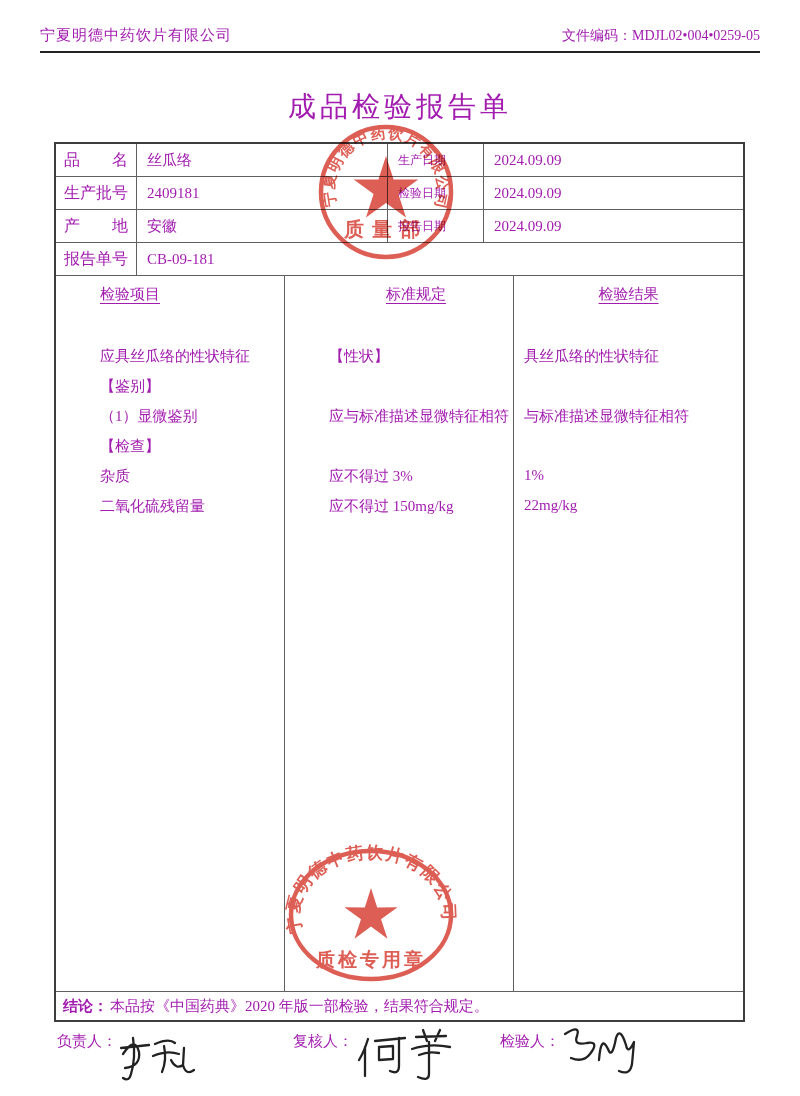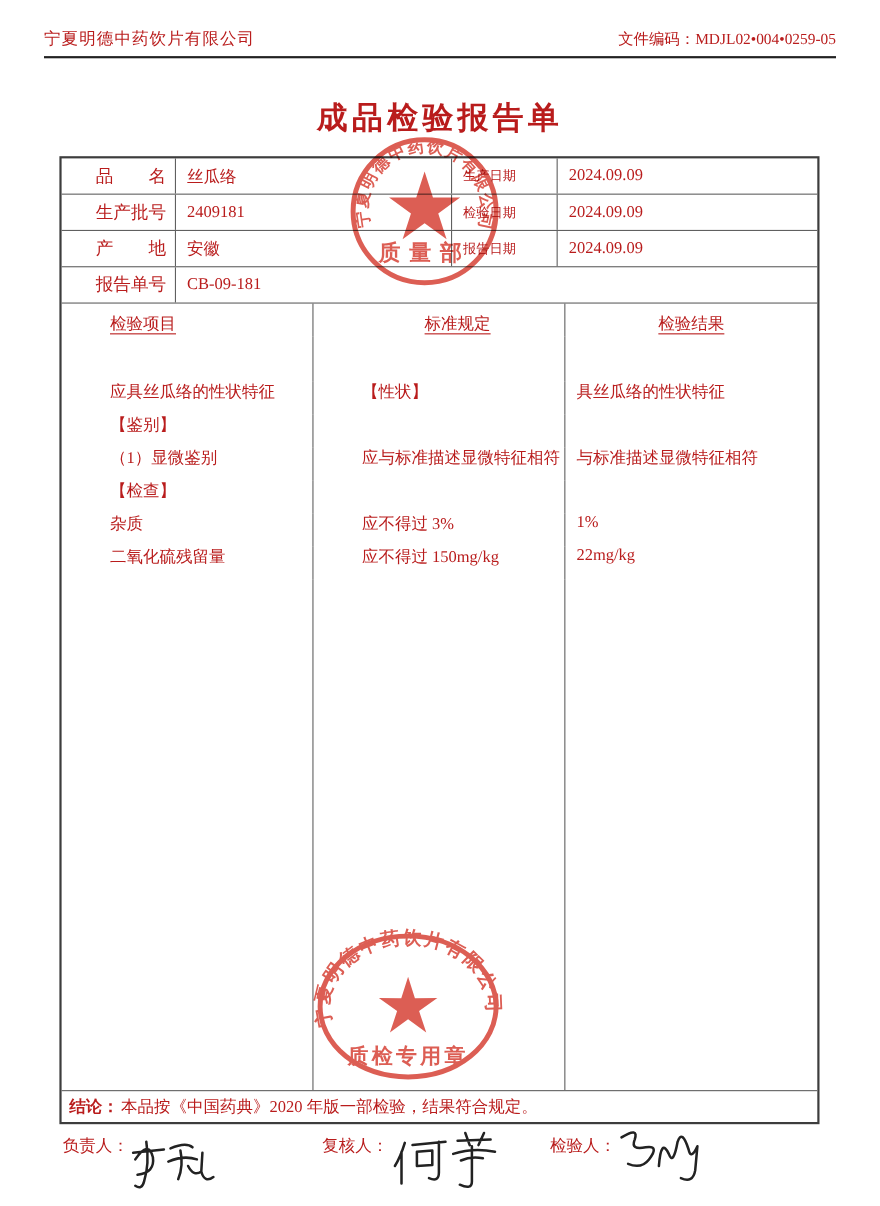--- a/index.html
+++ b/index.html
@@ -1,40 +1,40 @@
 <!DOCTYPE html>
 <html><head>
 <meta charset="utf-8">
 <style>
   html,body{margin:0;padding:0;background:#ffffff;}
   .page{
     position:relative;width:800px;height:1096px;background:#fff;overflow:hidden;
-    font-family:"Liberation Serif","DejaVu Serif",serif;color:#b91c1c;
+    font-family:"Liberation Serif","DejaVu Serif",serif;color:#a21caf;
   }
   
   .hdr{
     position:absolute;left:40px;right:40px;top:26px;
     display:flex;justify-content:space-between;align-items:flex-end;
     border-bottom:2px solid #222;padding-bottom:6px;
   }
   .hdr .company{font-size:15px;letter-spacing:1px;}
   .hdr .doccode{font-size:14px;}
   .title{
     position:absolute;top:88px;left:0;width:100%;margin:0;
-    text-align:center;font-size:28px;font-weight:bold;letter-spacing:4px;
+    text-align:center;font-size:28px;font-weight:normal;letter-spacing:4px;
   }
   
   .doc-table{
     position:absolute;left:54px;top:142px;width:691px;height:880px;
     border:2px solid #3d3d3d;box-sizing:border-box;
     display:flex;flex-direction:column;background:transparent;
   }
   .irow{
     display:grid;grid-template-columns:81px 251px 96px 1fr;
-    flex:0 0 33px;border-bottom:1px solid #606060;box-sizing:border-box;padding-left:23px;
+    flex:0 0 33px;border-bottom:1px solid #606060;box-sizing:border-box;
   }
   .irow.r4{grid-template-columns:81px 1fr;}
   .irow > div{
     display:flex;align-items:center;box-sizing:border-box;
     font-size:15px;white-space:nowrap;overflow:hidden;
   }
   .irow .lbl{padding-left:8px;border-right:1px solid #606060;font-size:16px;}
   .irow .val{padding-left:10px;border-right:1px solid #606060;}
   .irow .dlbl{padding-left:10px;border-right:1px solid #606060;font-size:12px;}
   .irow .dval{padding-left:10px;}

